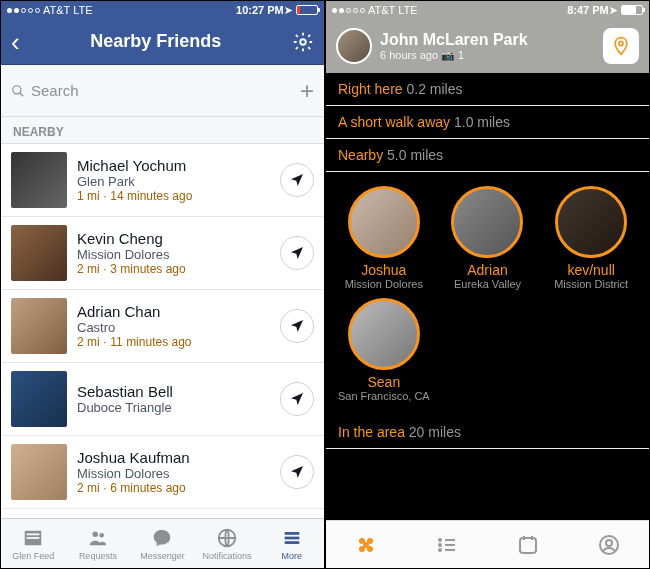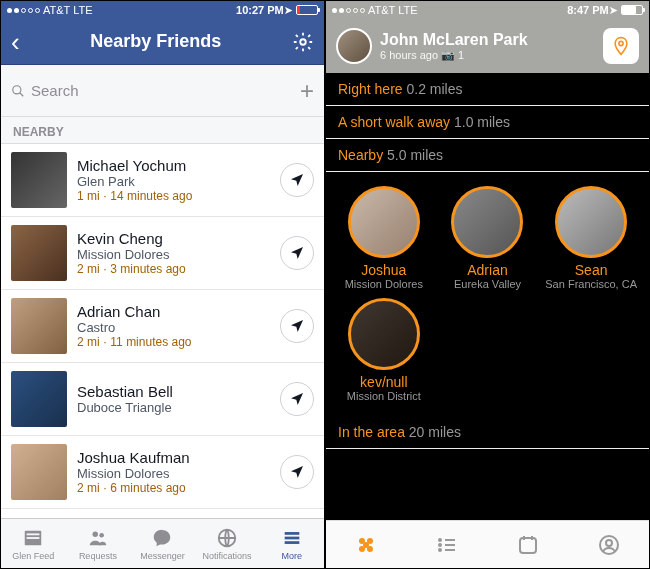--- a/index.html
+++ b/index.html
@@ -292,28 +292,28 @@
         <div class="sw-person-av sv0"></div>
         <div class="sw-person-name">Joshua</div>
         <div class="sw-person-loc">Mission Dolores</div>
       </div>
       <div class="sw-person">
         <div class="sw-person-av sv1"></div>
         <div class="sw-person-name">Adrian</div>
         <div class="sw-person-loc">Eureka Valley</div>
       </div>
       <div class="sw-person">
+        <div class="sw-person-av sv2"></div>
+        <div class="sw-person-name">kev/null</div>
+        <div class="sw-person-loc">Mission District</div>
+      </div>
+      <div class="sw-person">
         <div class="sw-person-av sv3"></div>
         <div class="sw-person-name">Sean</div>
         <div class="sw-person-loc">San Francisco, CA</div>
-      </div>
-      <div class="sw-person">
-        <div class="sw-person-av sv2"></div>
-        <div class="sw-person-name">kev/null</div>
-        <div class="sw-person-loc">Mission District</div>
       </div>
     </div>
 
     <div class="sw-dist"><span>In the area</span> <span class="mi">20 miles</span></div>
   </div>
 
   <div class="sw-tabs">
     <div class="sw-tab active">
         <svg class="sw-tab-icon" viewBox="0 0 24 24" fill="#f7941e">
           <circle cx="8" cy="8" r="3"></circle>

